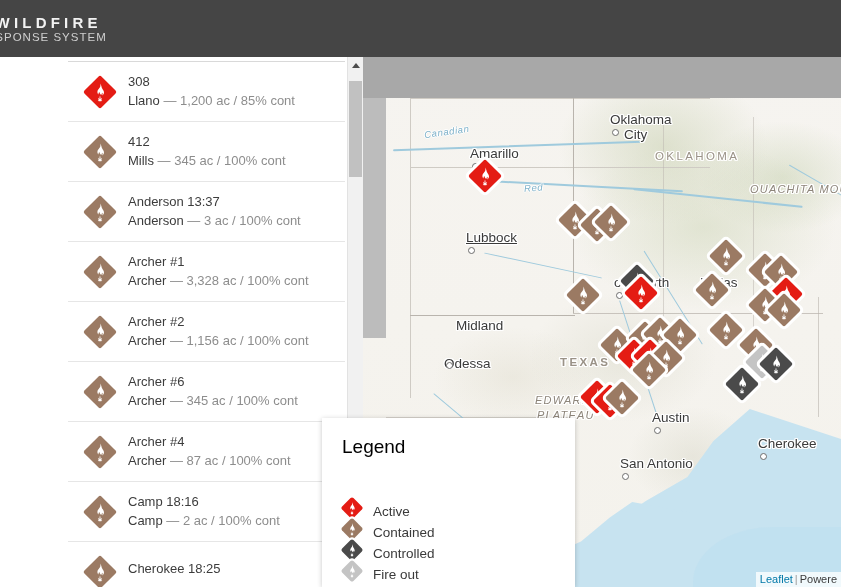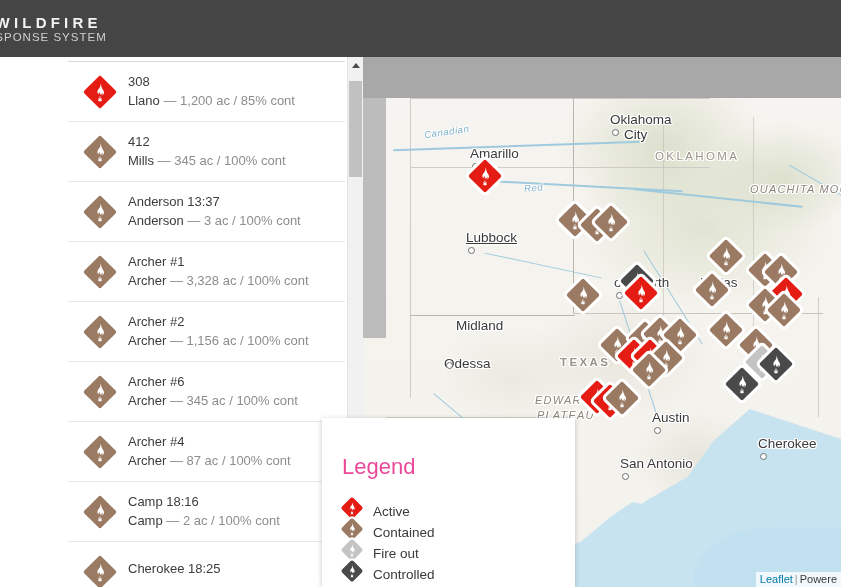--- a/index.html
+++ b/index.html
@@ -131,21 +131,21 @@
     position:absolute;left:1px;top:24px;width:13px;height:96px;background:#c1c1c1;
   }
 
   
   #legend-panel{
     position:absolute;left:322px;top:418px;width:253px;height:169px;
     background:#ffffff;box-shadow:0 1px 5px rgba(0,0,0,.22);
     overflow:hidden;
   }
   #legend-title{
-    position:absolute;left:20px;top:18px;font-size:22px;color:#ec4899;font-weight:normal;margin-top:18px;
+    position:absolute;left:20px;top:18px;font-size:19px;color:#000000;font-weight:normal;
   }
   #legend-items{position:absolute;left:20px;top:80px;width:210px;}
   .legend-row{display:flex;align-items:flex-end;height:21px;}
   .legend-swatch{position:relative;width:22px;height:21px;flex:0 0 22px;}
   .legend-swatch .lm{position:absolute;left:0px;top:0px;width:20px;height:20px;}
   .legend-label{font-size:13.5px;color:#3a3a3a;padding-left:9px;}
 
   
   .fire-marker.tiny{width:20px;height:20px;}
   .fire-marker.tiny .dia{left:2px;top:2px;width:16px;height:16px;box-shadow:0 0 0 2px #fff;}
@@ -680,36 +680,36 @@
             <svg class="flame" viewBox="0 0 30 30" xmlns="http://www.w3.org/2000/svg">
               <path fill="#ffffff" d="M15 6.4c.9 2.1.3 3.4-.6 4.6-.9 1.2-2 2.3-2 4 0 1 .5 1.9 1.2 2.4-.2-.9.1-1.8.8-2.4.2 1.5 1 2.3 1.9 3.1.1-1 .5-1.8 1.2-2.4.3 1 .1 2-.4 2.8 1.1-.5 1.9-1.6 1.9-3 0-2.3-1.7-3.2-2.3-5.1-.3-1-.3-2.1-1.7-3.9z"></path>
               <path fill="#ffffff" d="M15 18.4c-.5 1.1-.6 2.3-.4 3.5l-1.5-1.1.6 2.4-.9-.3.9 1.3h2.6l.9-1.3-.9.3.6-2.4-1.5 1.1c.2-1.2.1-2.4-.4-3.5z" opacity=".95"></path>
             </svg>
           </div>
         </span>
         <span class="legend-label">Contained</span>
       </div>
       <div class="legend-row">
         <span class="legend-swatch">
+          <div class="fire-marker tiny lm s-controlled">
+            <span class="dia"></span>
+            <svg class="flame" viewBox="0 0 30 30" xmlns="http://www.w3.org/2000/svg">
+              <path fill="#ffffff" d="M15 6.4c.9 2.1.3 3.4-.6 4.6-.9 1.2-2 2.3-2 4 0 1 .5 1.9 1.2 2.4-.2-.9.1-1.8.8-2.4.2 1.5 1 2.3 1.9 3.1.1-1 .5-1.8 1.2-2.4.3 1 .1 2-.4 2.8 1.1-.5 1.9-1.6 1.9-3 0-2.3-1.7-3.2-2.3-5.1-.3-1-.3-2.1-1.7-3.9z"></path>
+              <path fill="#ffffff" d="M15 18.4c-.5 1.1-.6 2.3-.4 3.5l-1.5-1.1.6 2.4-.9-.3.9 1.3h2.6l.9-1.3-.9.3.6-2.4-1.5 1.1c.2-1.2.1-2.4-.4-3.5z" opacity=".95"></path>
+            </svg>
+          </div>
+        </span>
+        <span class="legend-label">Controlled</span>
+      </div>
+      <div class="legend-row">
+        <span class="legend-swatch">
           <div class="fire-marker tiny lm s-out">
             <span class="dia"></span>
             <svg class="flame" viewBox="0 0 30 30" xmlns="http://www.w3.org/2000/svg">
               <path fill="#ffffff" d="M15 6.4c.9 2.1.3 3.4-.6 4.6-.9 1.2-2 2.3-2 4 0 1 .5 1.9 1.2 2.4-.2-.9.1-1.8.8-2.4.2 1.5 1 2.3 1.9 3.1.1-1 .5-1.8 1.2-2.4.3 1 .1 2-.4 2.8 1.1-.5 1.9-1.6 1.9-3 0-2.3-1.7-3.2-2.3-5.1-.3-1-.3-2.1-1.7-3.9z"></path>
               <path fill="#ffffff" d="M15 18.4c-.5 1.1-.6 2.3-.4 3.5l-1.5-1.1.6 2.4-.9-.3.9 1.3h2.6l.9-1.3-.9.3.6-2.4-1.5 1.1c.2-1.2.1-2.4-.4-3.5z" opacity=".95"></path>
             </svg>
           </div>
         </span>
         <span class="legend-label">Fire out</span>
       </div>
-      <div class="legend-row">
-        <span class="legend-swatch">
-          <div class="fire-marker tiny lm s-controlled">
-            <span class="dia"></span>
-            <svg class="flame" viewBox="0 0 30 30" xmlns="http://www.w3.org/2000/svg">
-              <path fill="#ffffff" d="M15 6.4c.9 2.1.3 3.4-.6 4.6-.9 1.2-2 2.3-2 4 0 1 .5 1.9 1.2 2.4-.2-.9.1-1.8.8-2.4.2 1.5 1 2.3 1.9 3.1.1-1 .5-1.8 1.2-2.4.3 1 .1 2-.4 2.8 1.1-.5 1.9-1.6 1.9-3 0-2.3-1.7-3.2-2.3-5.1-.3-1-.3-2.1-1.7-3.9z"></path>
-              <path fill="#ffffff" d="M15 18.4c-.5 1.1-.6 2.3-.4 3.5l-1.5-1.1.6 2.4-.9-.3.9 1.3h2.6l.9-1.3-.9.3.6-2.4-1.5 1.1c.2-1.2.1-2.4-.4-3.5z" opacity=".95"></path>
-            </svg>
-          </div>
-        </span>
-        <span class="legend-label">Controlled</span>
-      </div>
     </div>
 </div>
 
 </body></html>

